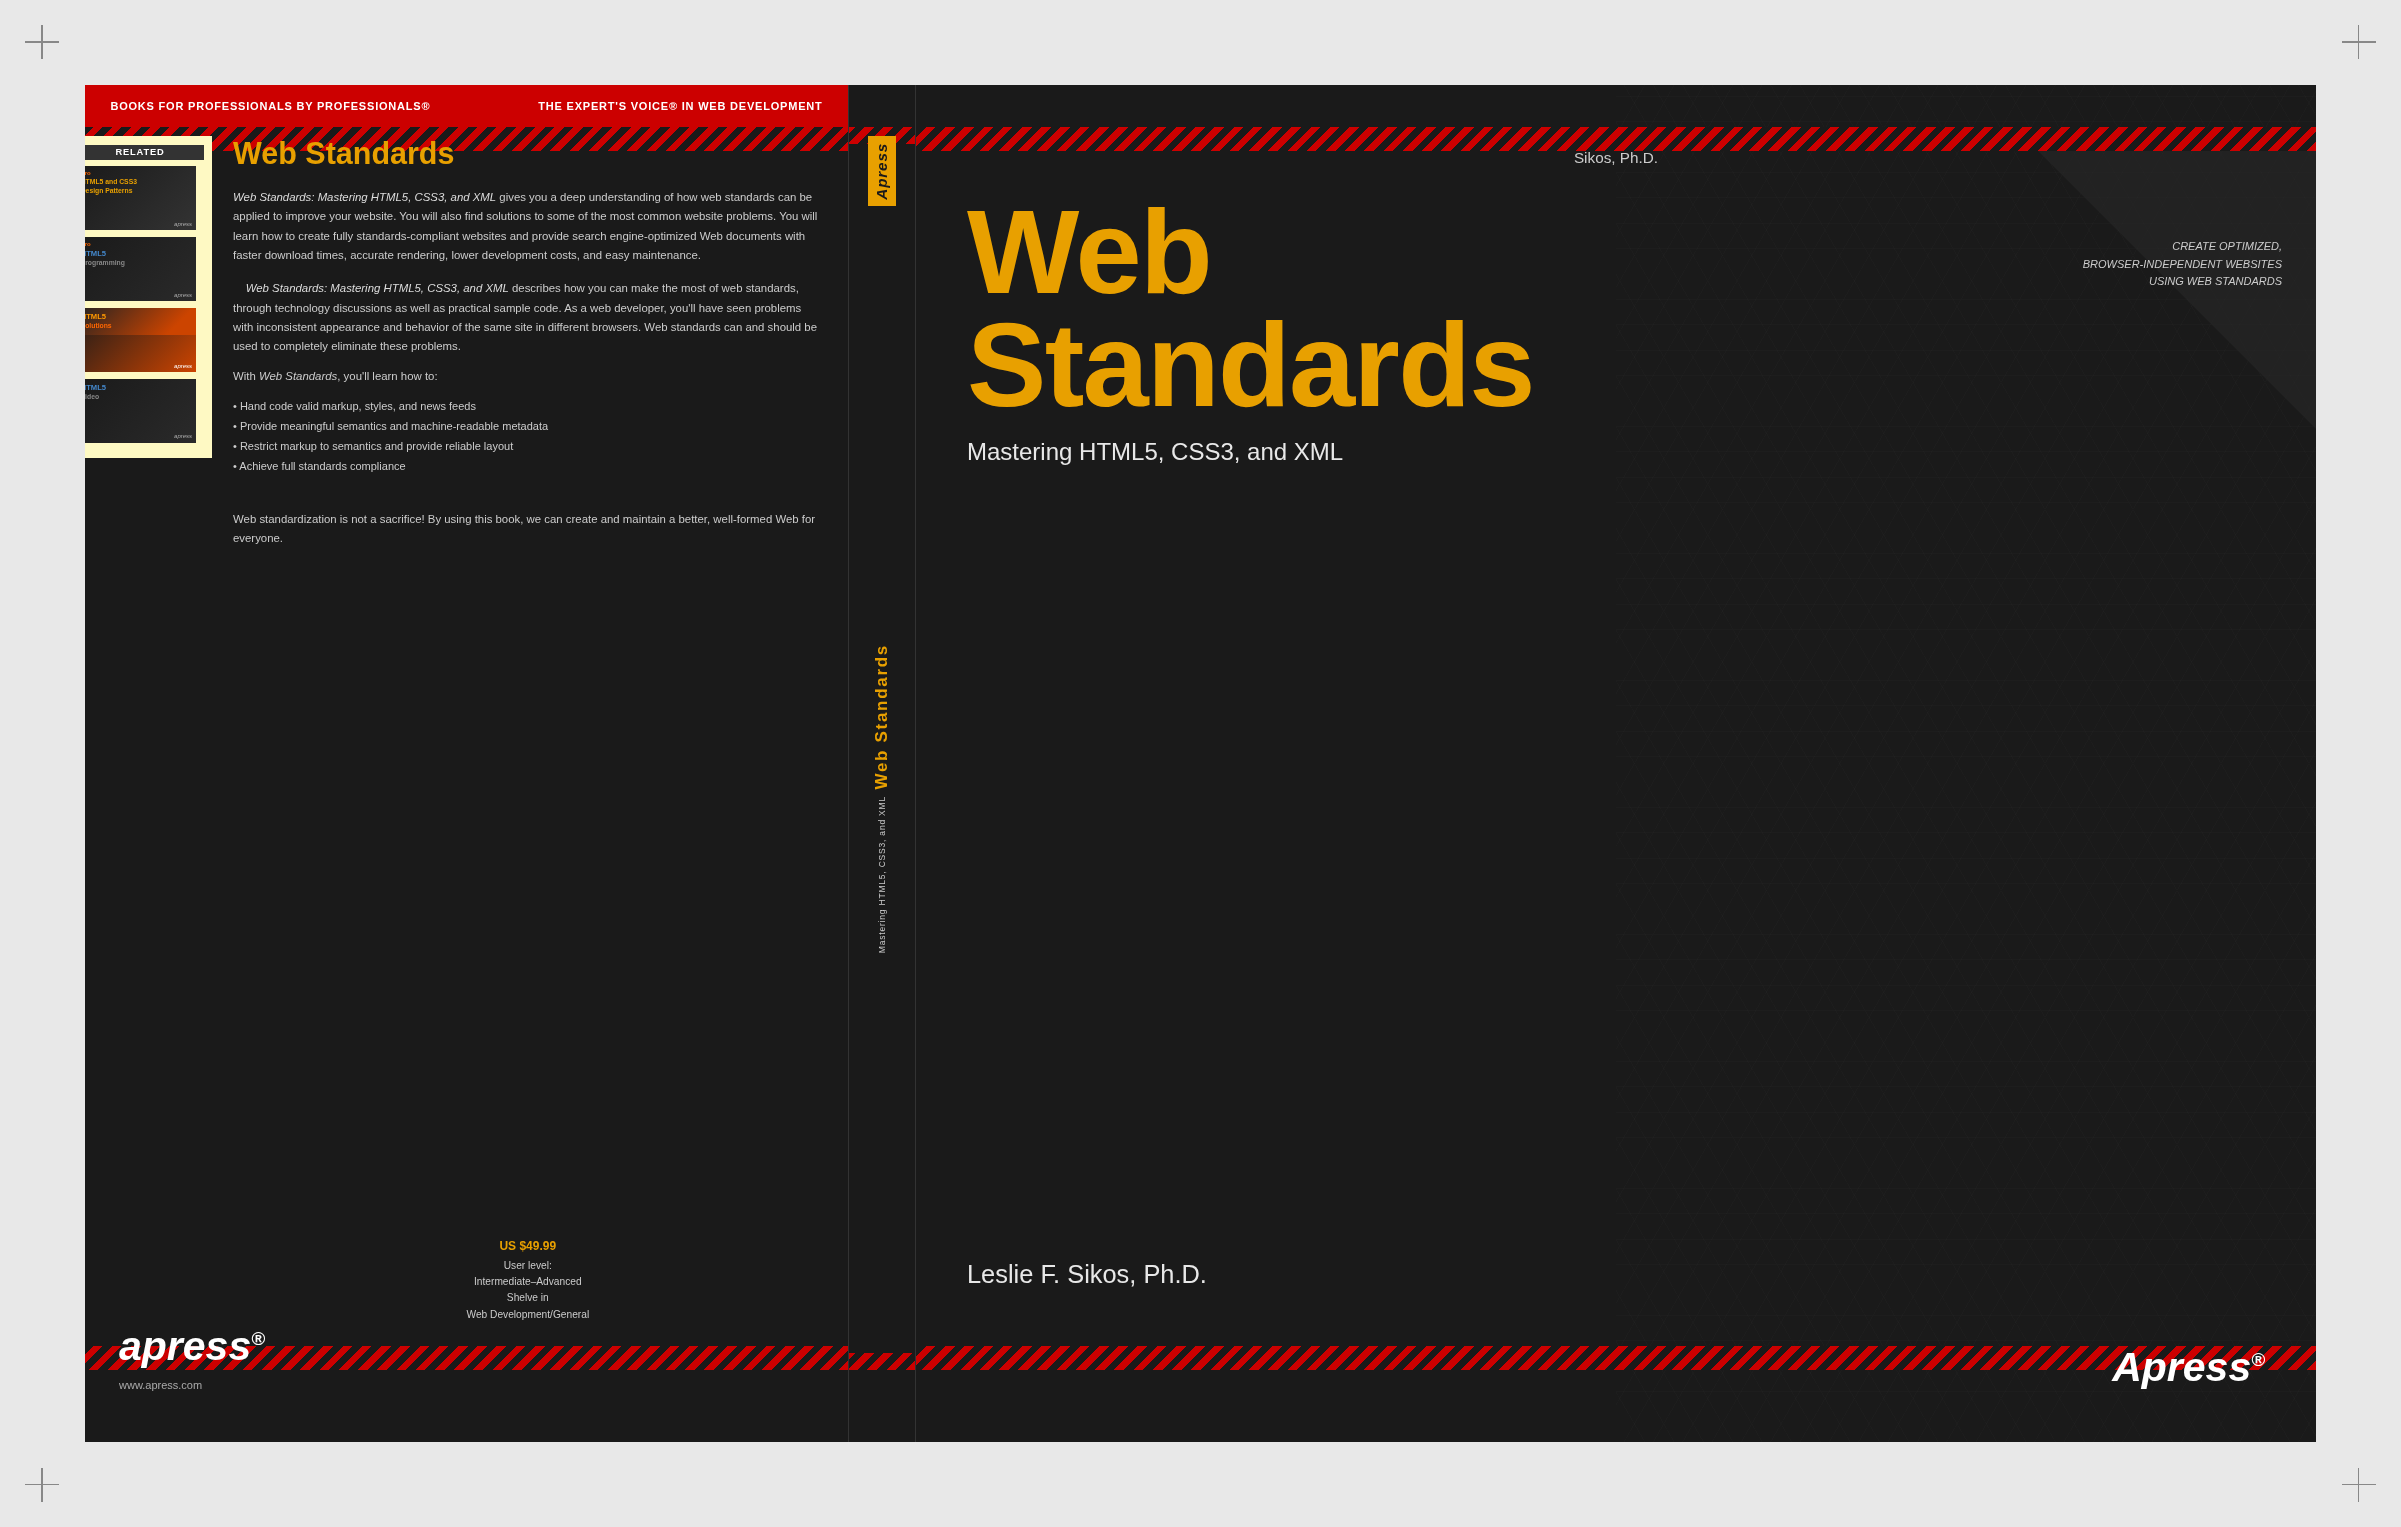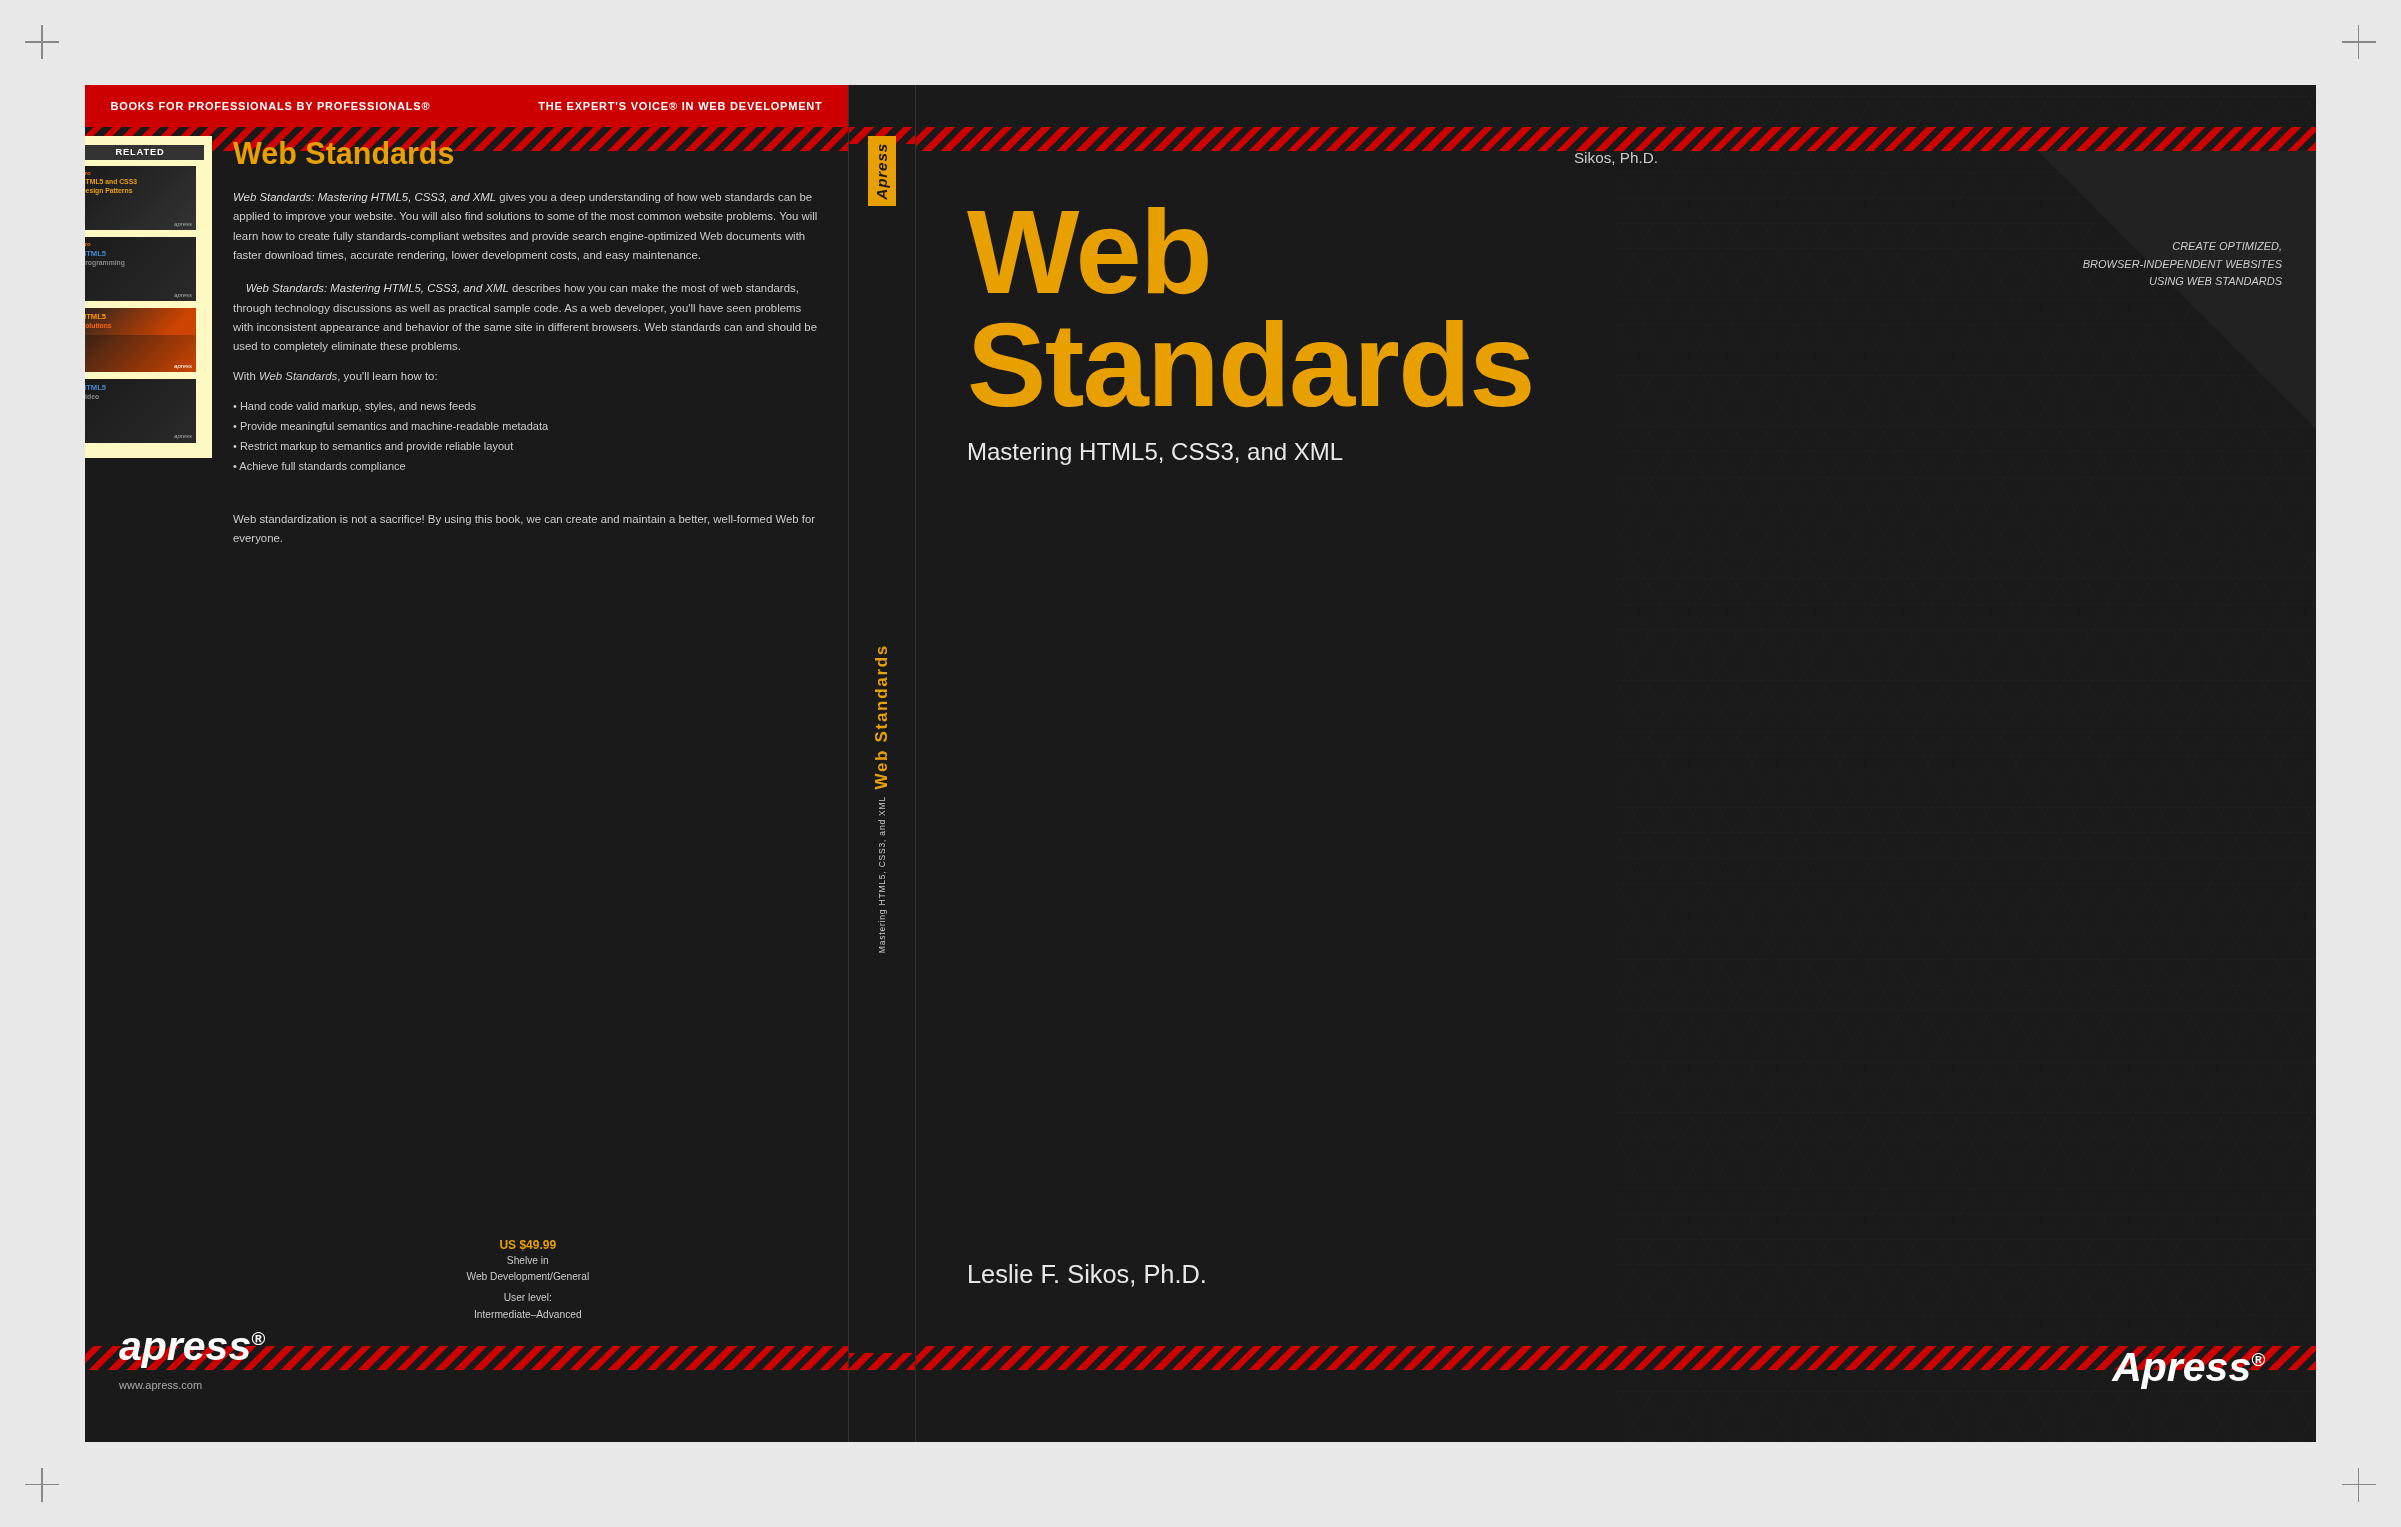--- a/index.html
+++ b/index.html
@@ -497,27 +497,27 @@
         <div class="back-bullet">• Provide meaningful semantics and machine-readable metadata</div>
         <div class="back-bullet">• Restrict markup to semantics and provide reliable layout</div>
         <div class="back-bullet">• Achieve full standards compliance</div>
       </div>
 
       <div class="back-closing">Web standardization is not a sacrifice! By using this book, we can create and maintain a better, well-formed Web for everyone.</div>
     </div>
 
     <div class="back-bottom-info">
       <div class="price-text">US $49.99</div>
+      <div class="shelve-text" style="margin-top:5.1px;">
+        <span>User level:</span><br>
+        <span>Intermediate–Advanced</span>
+      </div>
       <div class="shelve-text">
         <span>Shelve in</span><br>
         <span>Web Development/General</span>
-      </div>
-      <div class="shelve-text" style="margin-top:5.1px;">
-        <span>User level:</span><br>
-        <span>Intermediate–Advanced</span>
       </div>
     </div>
 
     <div class="stripe-bar" style="bottom:72px;"></div>
 
     <div class="back-apress">
       <div class="apress-logo">
         <em>apress</em><sup>®</sup>
       </div>
       <div class="back-apress-url">www.apress.com</div>

